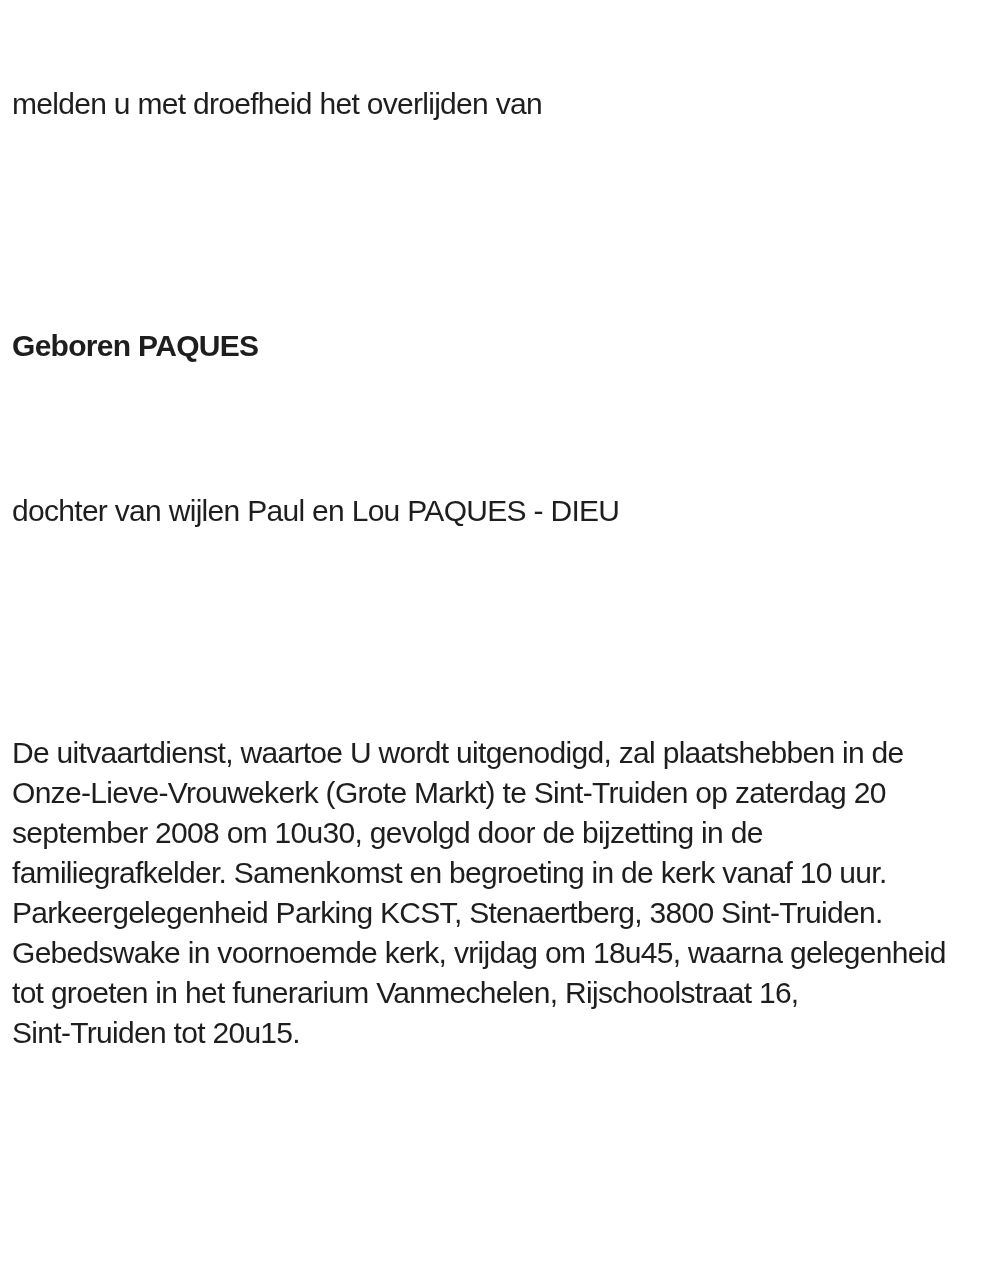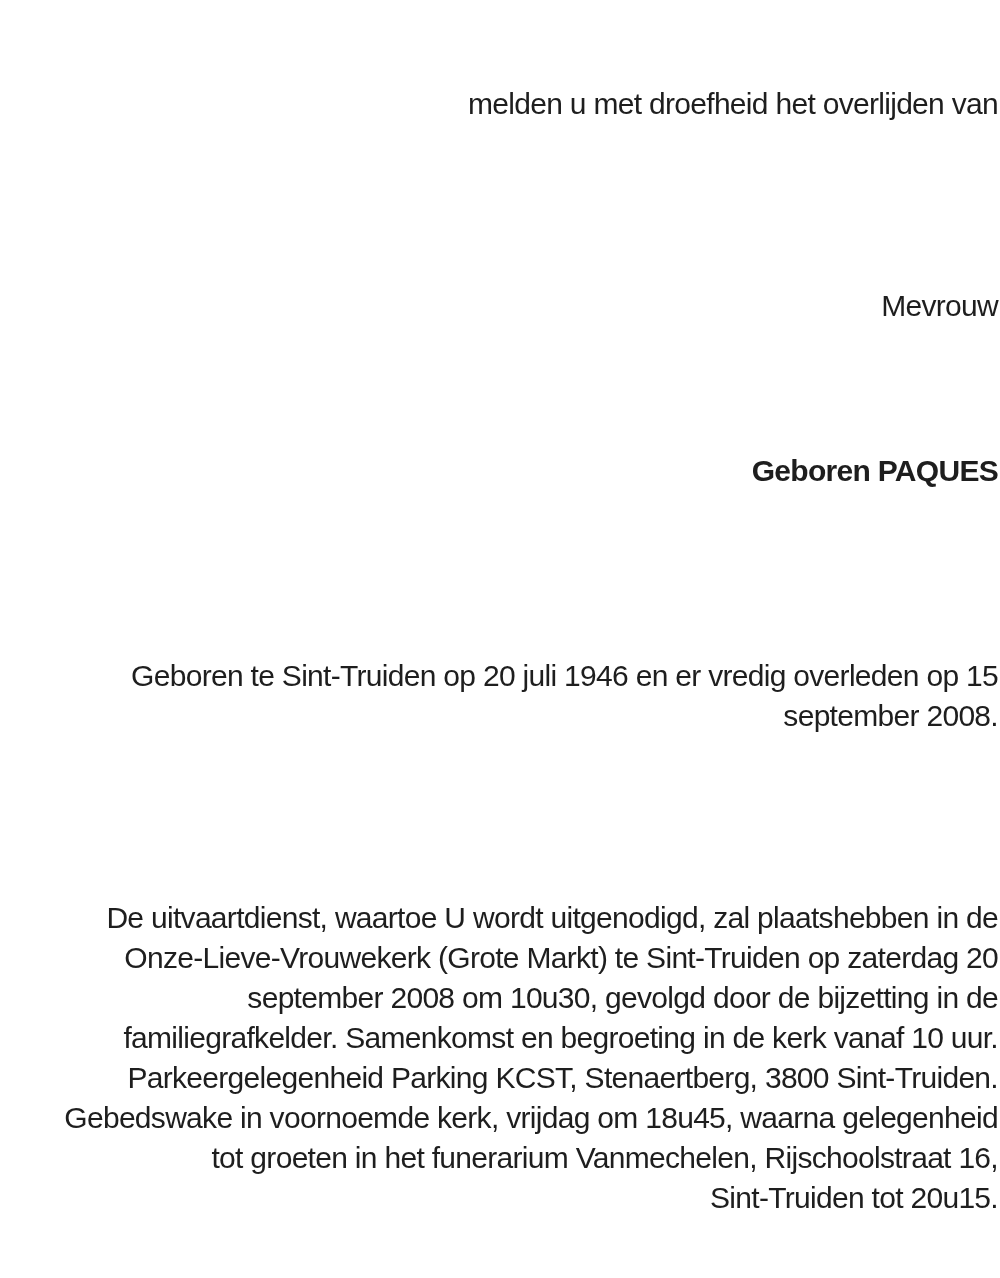--- a/index.html
+++ b/index.html
@@ -17,42 +17,39 @@
     letter-spacing: -0.7px;
     overflow: hidden;
   }
   main.obituary {
     padding: 4px 2px 0 12px;
     white-space: pre; 
     overflow: hidden;
   }
   main.obituary p {
     margin: 0 0 42px 0;
-    text-align: right;
   }
   main.obituary p.tight {
     margin-bottom: 5px;
   }
   .deceased-name {
     font-weight: bold;
   }
 </style>
 </head>
 <body>
 
 <main class="obituary">
   <p>melden u met droefheid het overlijden van</p>
 
-  <p class="tight">Mevrouw</p>
 
   <p class="tight deceased-name">Geboren PAQUES</p>
 
+  <p>dochter van wijlen Paul en Lou PAQUES - DIEU</p>
 
-  <p>Geboren te Sint-Truiden op 20 juli 1946 en er vredig overleden op 15
-september 2008.</p>
 
   <p>De uitvaartdienst, waartoe U wordt uitgenodigd, zal plaatshebben in de
 Onze-Lieve-Vrouwekerk (Grote Markt) te Sint-Truiden op zaterdag 20
 september 2008 om 10u30, gevolgd door de bijzetting in de
 familiegrafkelder. Samenkomst en begroeting in de kerk vanaf 10 uur.
 Parkeergelegenheid Parking KCST, Stenaertberg, 3800 Sint-Truiden.
 Gebedswake in voornoemde kerk, vrijdag om 18u45, waarna gelegenheid
 tot groeten in het funerarium Vanmechelen, Rijschoolstraat 16,
 Sint-Truiden tot 20u15.</p>
 

